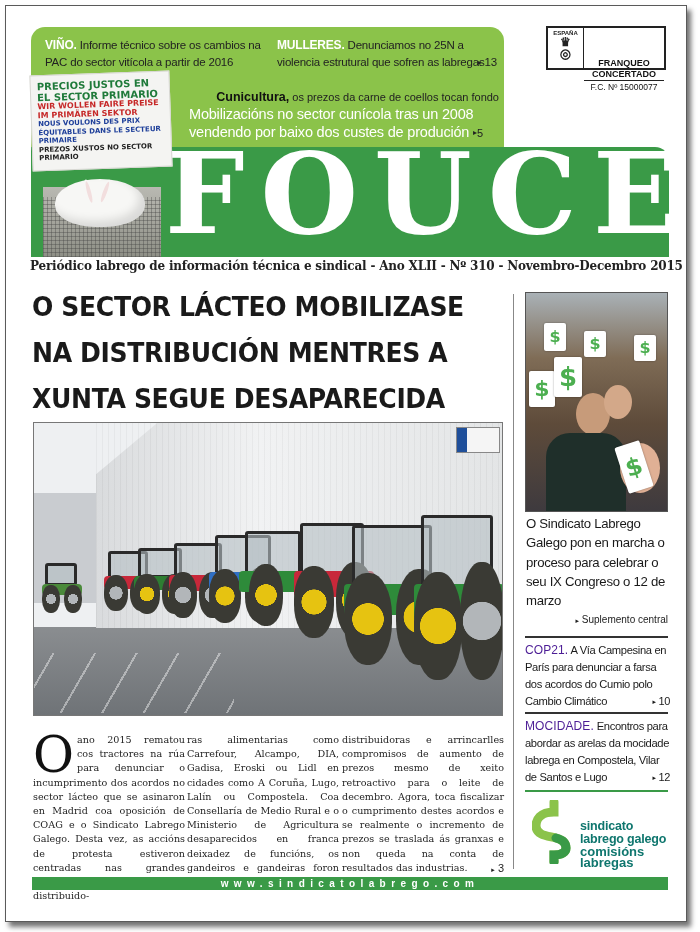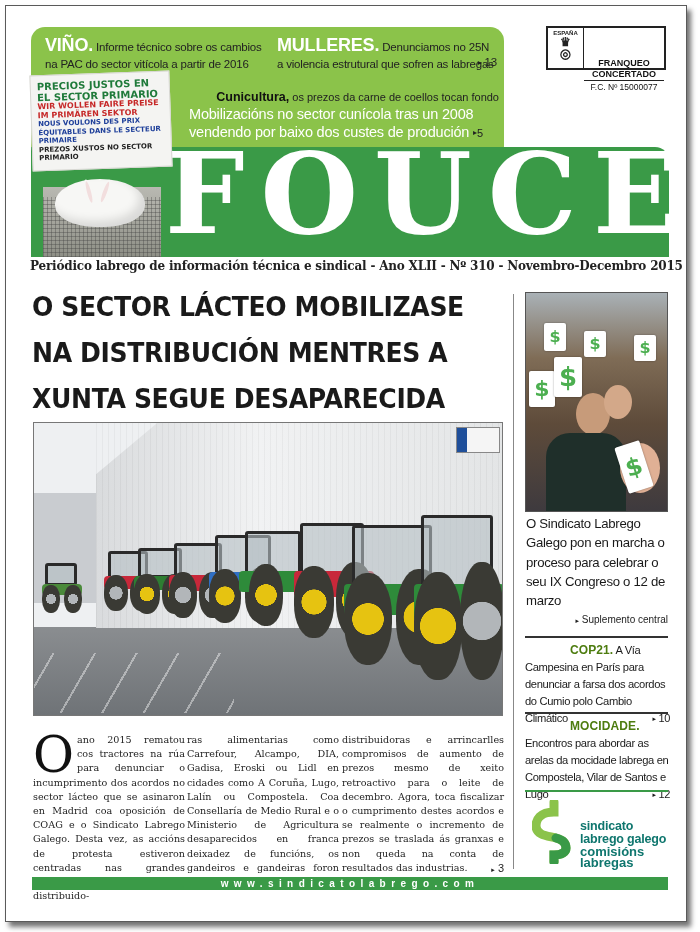--- a/index.html
+++ b/index.html
@@ -11,21 +11,21 @@
     background: #ffffff; border: 1px solid #5a5a5a;
     box-shadow: 4px 5px 5px rgba(0,0,0,0.55);
   }
 
   
   .top-banner {
     position: absolute; left: 31px; top: 27px; width: 473px; height: 120px;
     background: #8bc34a; border-radius: 14px 14px 0 0;
   }
   .teaser { position: absolute; font-family: "Liberation Sans", sans-serif; font-size: 11.5px; line-height: 17px; color: #222; letter-spacing: -0.2px; }
-  .teaser .kw { color: #ffffff; font-weight: bold; font-size: 18px; }
+  .teaser .kw { color: #ffffff; font-weight: bold; font-size: 12px; }
   .teaser-vino { left: 14px; top: 10px; width: 220px; }
   .teaser-mulleres { left: 246px; top: 10px; width: 220px; }
   .arrow-ref { white-space: nowrap; }
   .arrow-ref .tri { font-size: 8px; vertical-align: 1px; }
   .teaser-mulleres .arrow-ref { position: absolute; right: 0; top: 17px; }
 
   .cuni { position: absolute; left: 158px; top: 63px; width: 310px; }
   .cuni-kicker { font-size: 11px; color: #222; text-align: right; }
   .cuni-kicker b { font-size: 12.5px; color: #111; }
   .cuni-head { font-size: 14.5px; line-height: 18px; color: #ffffff; letter-spacing: -0.2px; margin-top: 1px; }
@@ -144,21 +144,21 @@
   .card::after { content: "$"; position: absolute; left: 0; top: 0; width: 100%; height: 100%; color: #4caf50; font-weight: bold; font-family: "DejaVu Sans", sans-serif; text-align: center; }
   .face { position: absolute; border-radius: 50%; background: #c79b7a; }
   .shirt { position: absolute; border-radius: 30% 30% 0 0; }
 
   .congress-text { position: absolute; left: 526px; top: 514px; width: 145px; font-family: "Liberation Sans", sans-serif; font-size: 13.2px; line-height: 19.3px; color: #1a1a1a; letter-spacing: -0.3px; }
   .congress-ref { position: absolute; left: 526px; top: 614px; width: 142px; text-align: right; font-size: 10px; color: #222; font-family: "Liberation Sans", sans-serif; }
   .congress-ref .tri { font-size: 7px; }
 
   .hrule { position: absolute; left: 525px; width: 143px; height: 2px; background: #333; }
   .side-item { position: absolute; left: 525px; width: 145px; font-family: "Liberation Sans", sans-serif; font-size: 11.2px; line-height: 17px; color: #1a1a1a; letter-spacing: -0.35px; }
-  .side-item .kw { color: #4d7c0f; font-weight: bold; font-size: 12px; letter-spacing: 0.1px; margin-left: 45px; }
+  .side-item .kw { color: #4c1d95; font-weight: normal; font-size: 12px; letter-spacing: 0.1px; }
   .side-item .ref { float: right; font-size: 11px; }
   .side-item .ref .tri { font-size: 7px; vertical-align: 1px; }
   .greenrule { position: absolute; left: 525px; top: 790px; width: 143px; height: 2px; background: #3a9a47; }
 
   
   .logo { position: absolute; left: 532px; top: 800px; width: 140px; height: 64px; }
   .logo-mark { position: absolute; left: 0; top: 0; width: 44px; height: 64px; }
   .logo-text { position: absolute; left: 48px; top: 20px; font-family: "Liberation Sans", sans-serif; color: #0f766e; }
   .logo-text .l1, .logo-text .l2 { font-size: 12.5px; font-weight: bold; line-height: 13px; letter-spacing: -0.2px; }
   .logo-text .l3 { font-size: 13px; line-height: 11px; font-weight: bold; }

